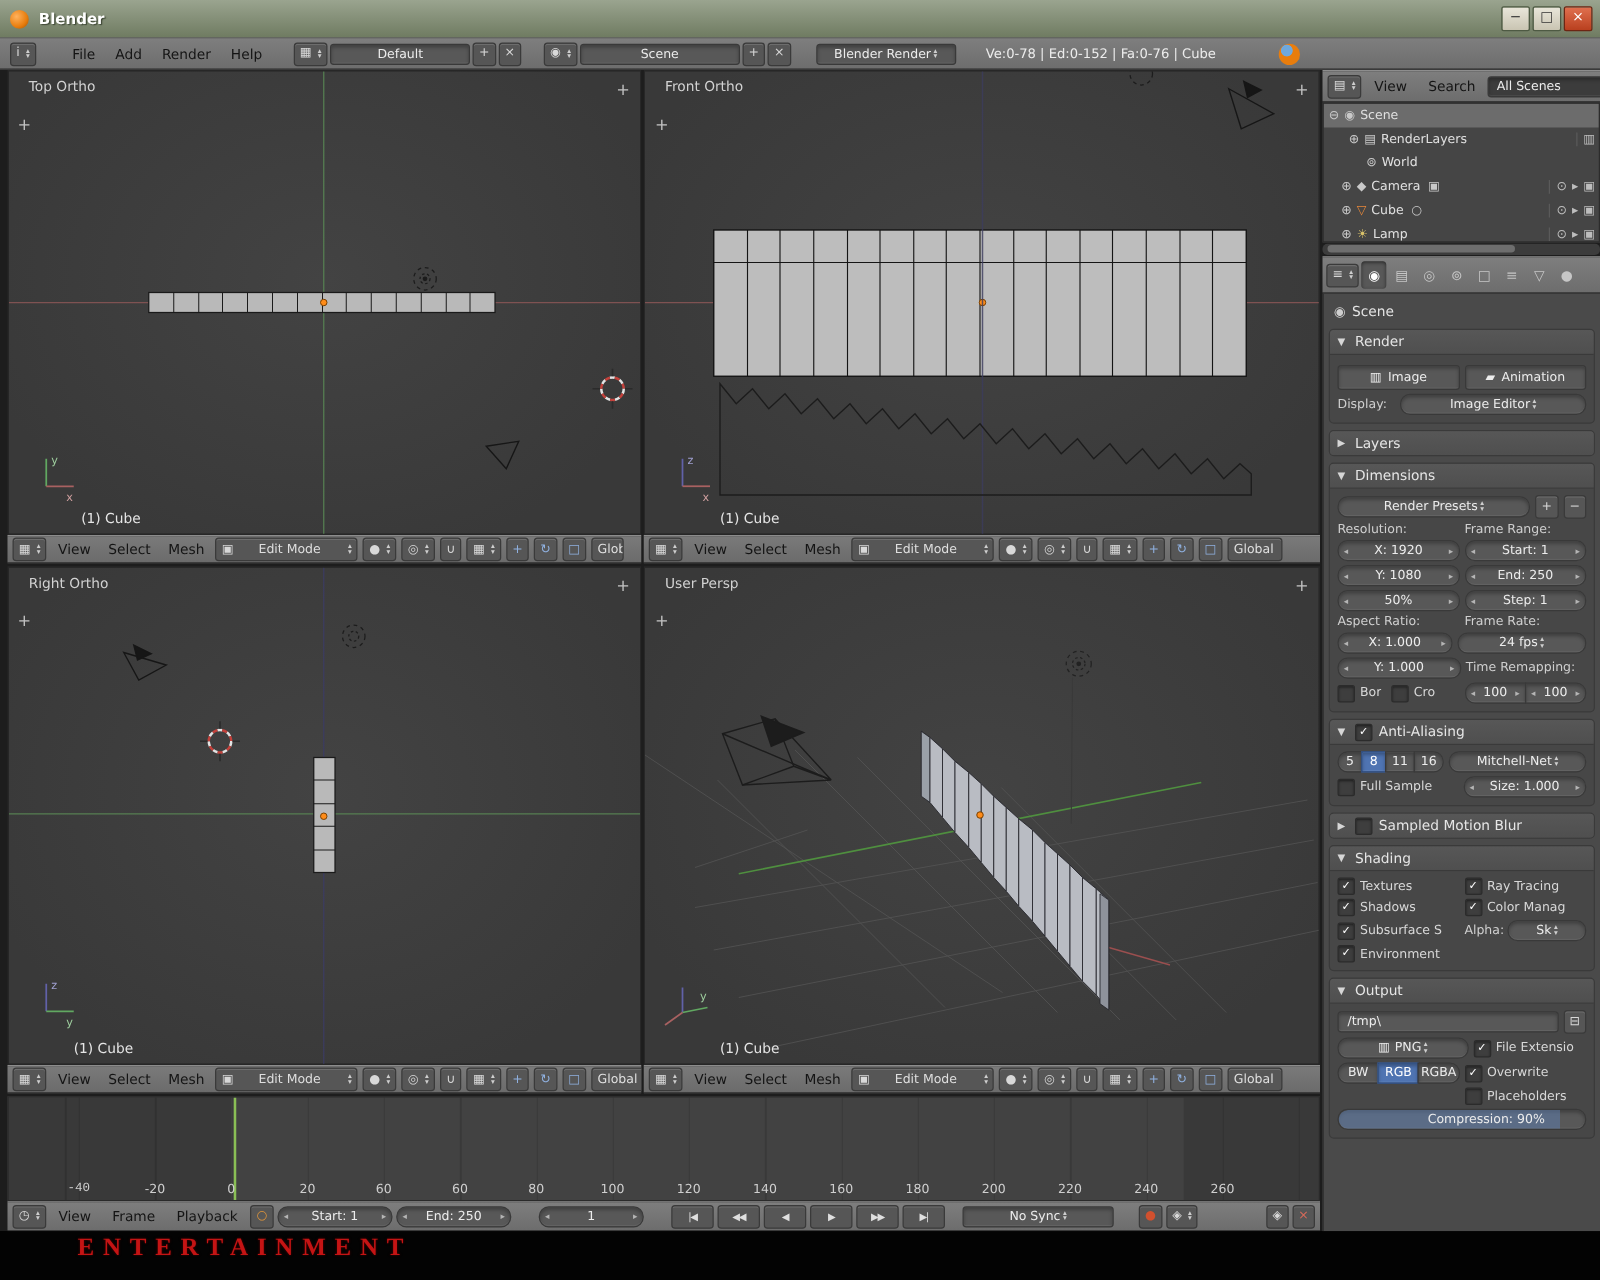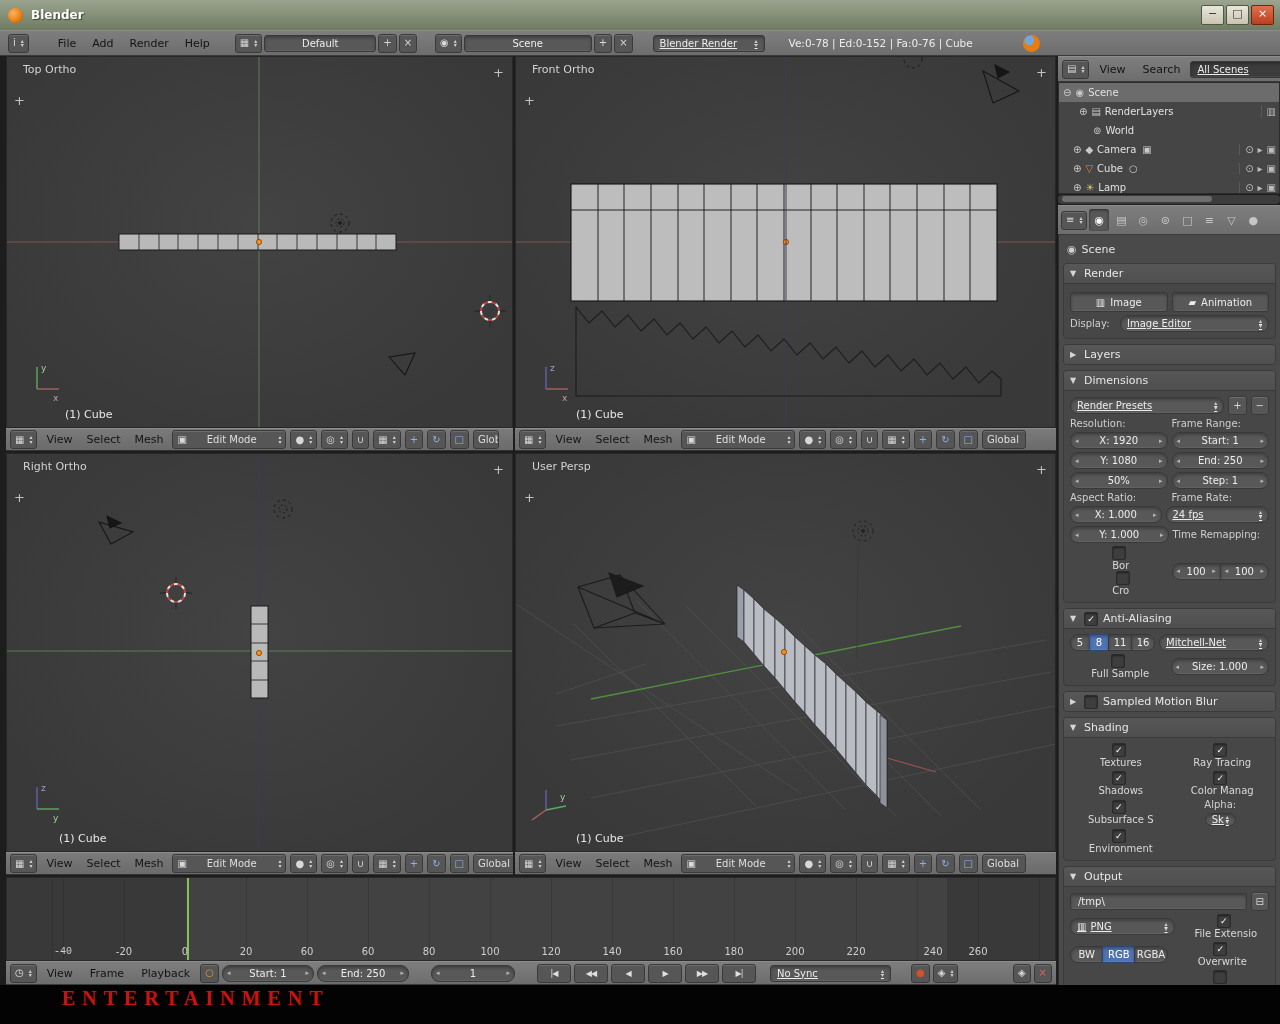--- a/index.html
+++ b/index.html
@@ -21,21 +21,21 @@
     display:flex;align-items:center;box-sizing:border-box;overflow:hidden;}
   .menu{color:#141414;font-size:11px;padding:0 7px;white-space:nowrap;}
   .chip{display:inline-flex;align-items:center;gap:3px;background:#565656;border:1px solid #3a3a3a;border-radius:3px;
     height:17px;padding:0 4px;color:#dfdfdf;font-size:10px;box-shadow:inset 0 1px 0 rgba(255,255,255,.14);white-space:nowrap;flex:none;}
   .chip .gi{font-size:10px;line-height:10px;color:#d8d8d8;}
   .dd{display:inline-flex;flex-direction:column;line-height:4.5px;font-size:6px;color:#cfcfcf;margin-left:2px;}
   .dd::before{content:"▴";} .dd::after{content:"▾";}
   .fld{height:17px;background:#585858;border:1px solid #393939;border-radius:8px;color:#ececec;font-size:10px;
     display:flex;align-items:center;justify-content:center;position:relative;
     box-shadow:inset 0 2px 3px rgba(0,0,0,.28), inset 0 -1px 0 rgba(255,255,255,.07);white-space:nowrap;box-sizing:border-box;}
-  .fld.drop{justify-content:space-between;padding:0 6px;text-decoration:underline;}
+  .fld.drop{justify-content:center;padding:0 6px;}
   .fld.num::before{content:"◂";position:absolute;left:4px;font-size:7px;color:#b5b5b5;}
   .fld.num::after{content:"▸";position:absolute;right:4px;font-size:7px;color:#b5b5b5;}
   .fld.blue{background:#4f74b2;border-color:#2d4877;color:#fff;}
   .seg{display:flex;} .seg .fld{border-radius:0;margin-left:-1px;}
   .seg .fld:first-child{border-radius:8px 0 0 8px;margin-left:0;} .seg .fld:last-child{border-radius:0 8px 8px 0;}
   .cb{width:12px;height:12px;background:#3e3e3e;border:1px solid #2b2b2b;border-radius:2px;flex:none;
     display:inline-flex;align-items:center;justify-content:center;color:#fff;font-size:9px;
     box-shadow:inset 0 1px 2px rgba(0,0,0,.5);}
   .cb[data-checked="true"]::after{content:"✓";}
   .cbl{font-size:10px;color:#d8d8d8;margin-left:4px;white-space:nowrap;overflow:hidden;}
@@ -67,21 +67,21 @@
   .ptab.sel{background:#585858;box-shadow:inset 0 1px 3px rgba(0,0,0,.55);color:#fff;}
   .panel{margin:5px 4px 0;background:#474747;border:1px solid #3a3a3a;border-radius:4px;}
   .panel.flat{background:transparent;}
   .panel-h{height:19px;display:flex;align-items:center;gap:5px;padding:0 6px;background:linear-gradient(#575757,#4f4f4f);
     border-bottom:1px solid #3a3a3a;border-radius:3px 3px 0 0;color:#e6e6e6;font-size:11px;}
   .panel.flat .panel-h{border-radius:3px;border-bottom:none;}
   .tri{font-size:8px;color:#d6d6d6;width:9px;}
   .p-body{padding:5px 6px 6px;}
   .row2{display:flex;gap:4px;margin-top:3px;align-items:center;}
   .col{flex:1;min-width:0;}
-  .cbrow{display:flex;align-items:center;min-width:0;flex-direction:column;}
+  .cbrow{display:flex;align-items:center;min-width:0;}
   
   #tl{background:#424242;border:1px solid #2a2a2a;box-sizing:border-box;overflow:hidden;
       background-image:repeating-linear-gradient(90deg, rgba(0,0,0,.14) 0 1px, transparent 1px 61px);
       background-position:56px 0;}
   .tick{position:absolute;bottom:3px;transform:translateX(-50%);font-size:10px;color:#cfcfcf;}
   .pb{min-width:24px;letter-spacing:-1px;font-size:8px;justify-content:center;}
   
   #desktop-text{font-family:"Liberation Serif",serif;font-weight:bold;font-size:20px;letter-spacing:7px;color:#c41414;text-shadow:0 0 2px #500;}
   svg{display:block;}
 </style>
@@ -499,21 +499,21 @@
   <span class="tick" style="left:300px;">60</span>
   <span class="tick" style="left:361px;">60</span>
   <span class="tick" style="left:422px;">80</span>
   <span class="tick" style="left:483px;">100</span>
   <span class="tick" style="left:544px;">120</span>
   <span class="tick" style="left:605px;">140</span>
   <span class="tick" style="left:666px;">160</span>
   <span class="tick" style="left:727px;">180</span>
   <span class="tick" style="left:788px;">200</span>
   <span class="tick" style="left:849px;">220</span>
-  <span class="tick" style="left:910px;margin-left:16px;">240</span>
+  <span class="tick" style="left:910px;">240</span>
   <span class="tick" style="left:971px;">260</span>
 </div>
 
 <div class="hbar abs" style="left:6px;top:961px;width:1050px;height:24px;gap:3px;padding:0 4px;">
   <span class="chip">
       <span class="gi">◷</span>
       <span class="dd"></span>
     </span>
   <span class="menu">View</span>
   <span class="menu">Frame</span>

